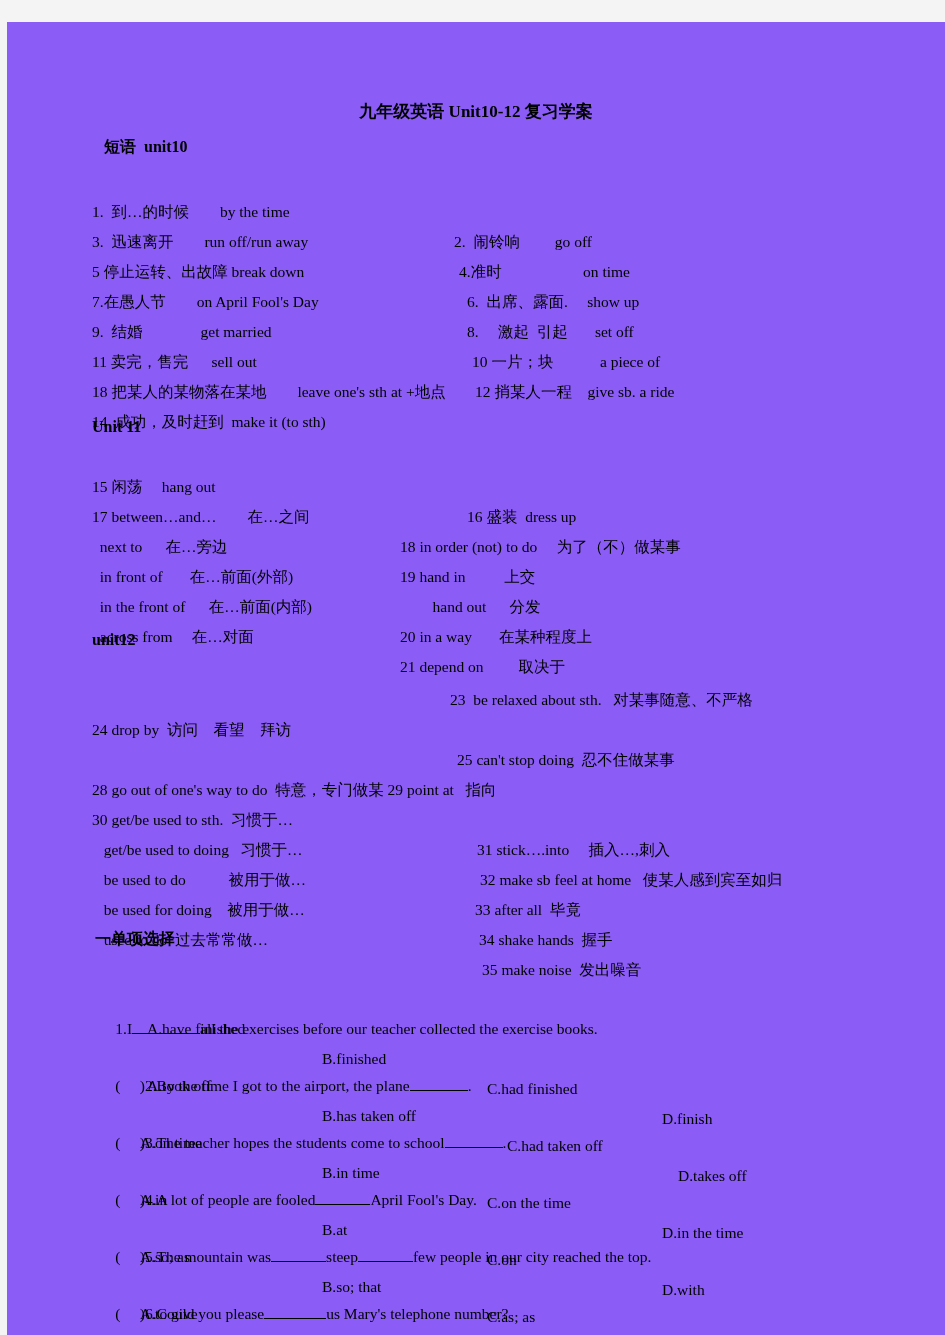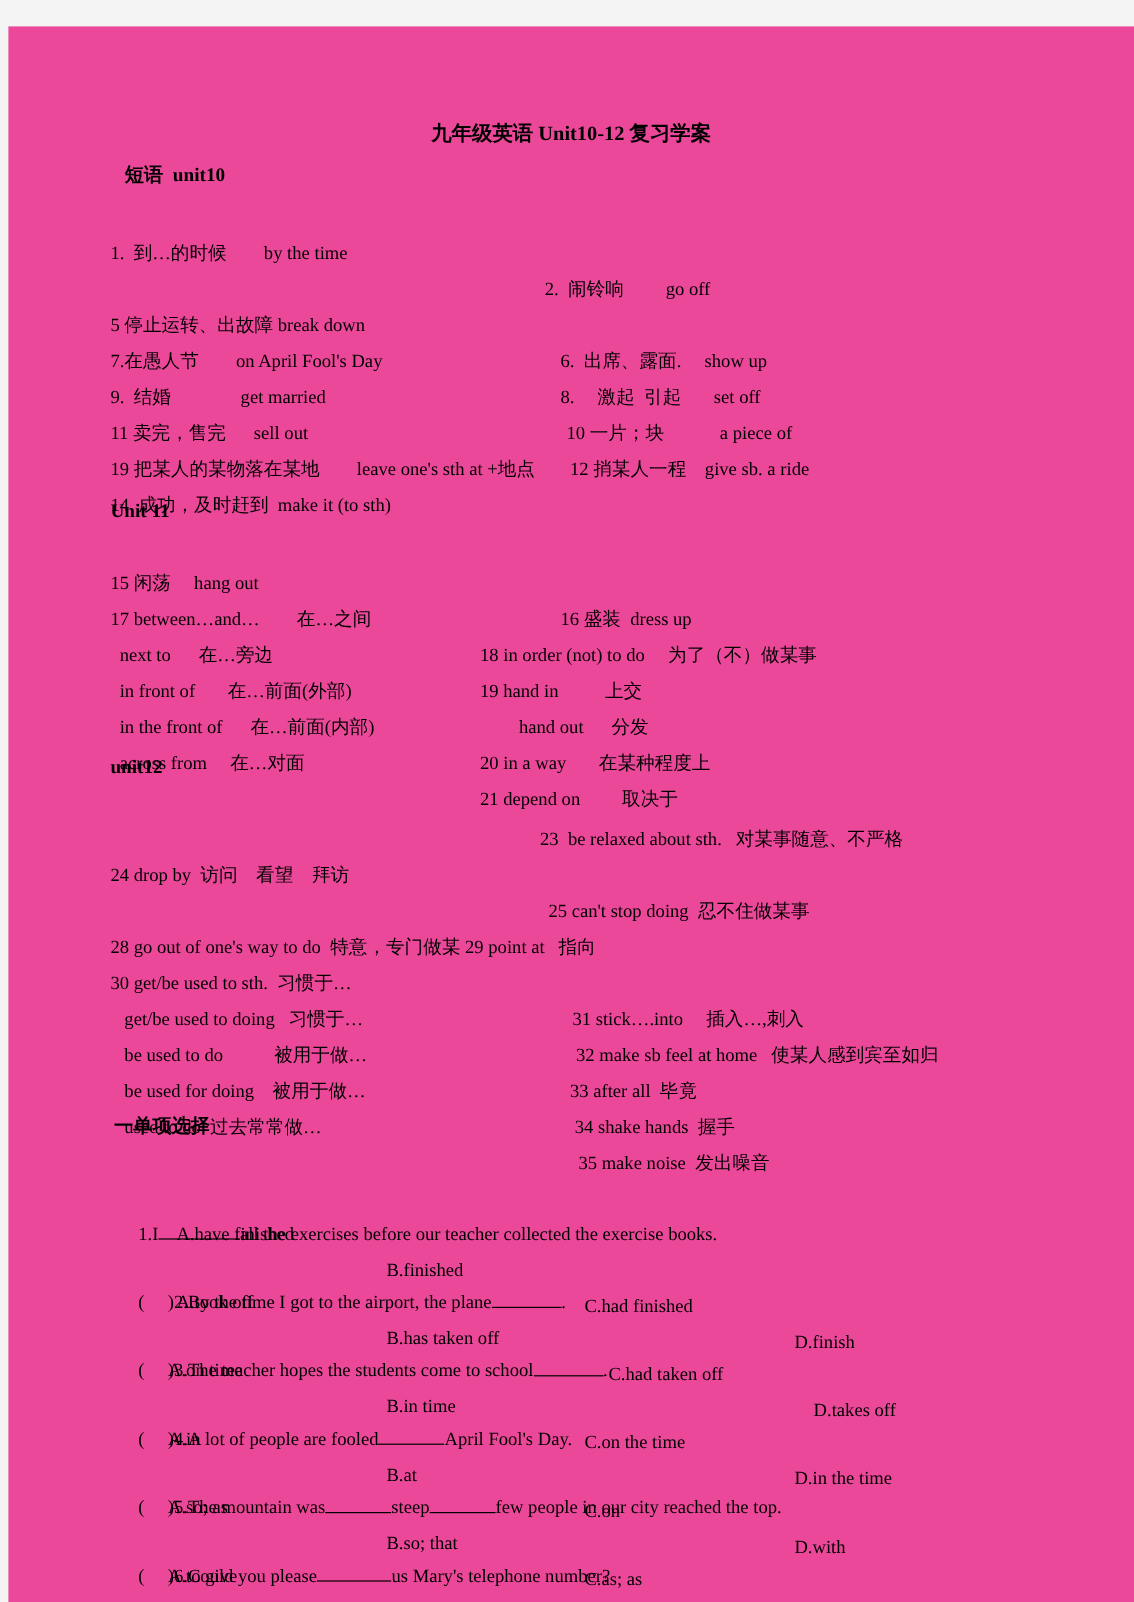--- a/index.html
+++ b/index.html
@@ -13,21 +13,21 @@
     font-family: "Liberation Serif", "DejaVu Serif", serif;
     color: #000;
     overflow: hidden;
   }
   #page {
     position: absolute;
     left: 7px;
     top: 22px;
     width: 938px;
     height: 1313px;
-    background: #ec4899;
+    background: #8b5cf6;
   }
   .doc {
     position: relative;
     width: 938px;
     height: 1313px;
     font-size: 15.5px;
     line-height: 30px;
   }
   
   .row {
@@ -78,38 +78,42 @@
 <div class="doc">
 
   <div class="title">九年级英语 Unit10-12 复习学案</div>
 
   <div class="section-head" style="top:110px; left:97px;">短语  unit10</div>
 
   <div class="row" style="top:145px;">
     <span class="col-a" style="left:85px;">1.  到…的时候        by the time</span>
     <span class="col-b" style="left:447px;">2.  闹铃响         go off</span>
   </div>
+  <div class="row" style="top:175px;">
+    <span class="col-a" style="left:85px;">3.  迅速离开        run off/run away</span>
+    <span class="col-b" style="left:452px;">4.准时                     on time</span>
+  </div>
   <div class="row" style="top:205px;">
     <span class="col-a" style="left:85px;">5 停止运转、出故障 break down</span>
     <span class="col-b" style="left:460px;">6.  出席、露面.     show up</span>
   </div>
   <div class="row" style="top:235px;">
     <span class="col-a" style="left:85px;">7.在愚人节        on April Fool's Day</span>
     <span class="col-b" style="left:460px;">8.     激起  引起       set off</span>
   </div>
   <div class="row" style="top:265px;">
     <span class="col-a" style="left:85px;">9.  结婚               get married</span>
     <span class="col-b" style="left:465px;">10 一片；块            a piece of</span>
   </div>
   <div class="row" style="top:295px;">
     <span class="col-a" style="left:85px;">11 卖完，售完      sell out</span>
     <span class="col-b" style="left:468px;">12 捎某人一程    give sb. a ride</span>
   </div>
   <div class="row" style="top:325px;">
-    <span class="col-a" style="left:85px;">19 把某人的某物落在某地        leave one's sth at +地点</span>
+    <span class="col-a" style="left:85px;">18 把某人的某物落在某地        leave one's sth at +地点</span>
   </div>
   <div class="row" style="top:355px;">
     <span class="col-a" style="left:85px;">14  成功，及时赶到  make it (to sth)</span>
   </div>
 
   <div class="section-head" style="top:390px; left:85px;">Unit 11</div>
 
   <div class="row" style="top:420px;">
     <span class="col-a" style="left:85px;">15 闲荡     hang out</span>
     <span class="col-b" style="left:460px;">16 盛装  dress up</span>

